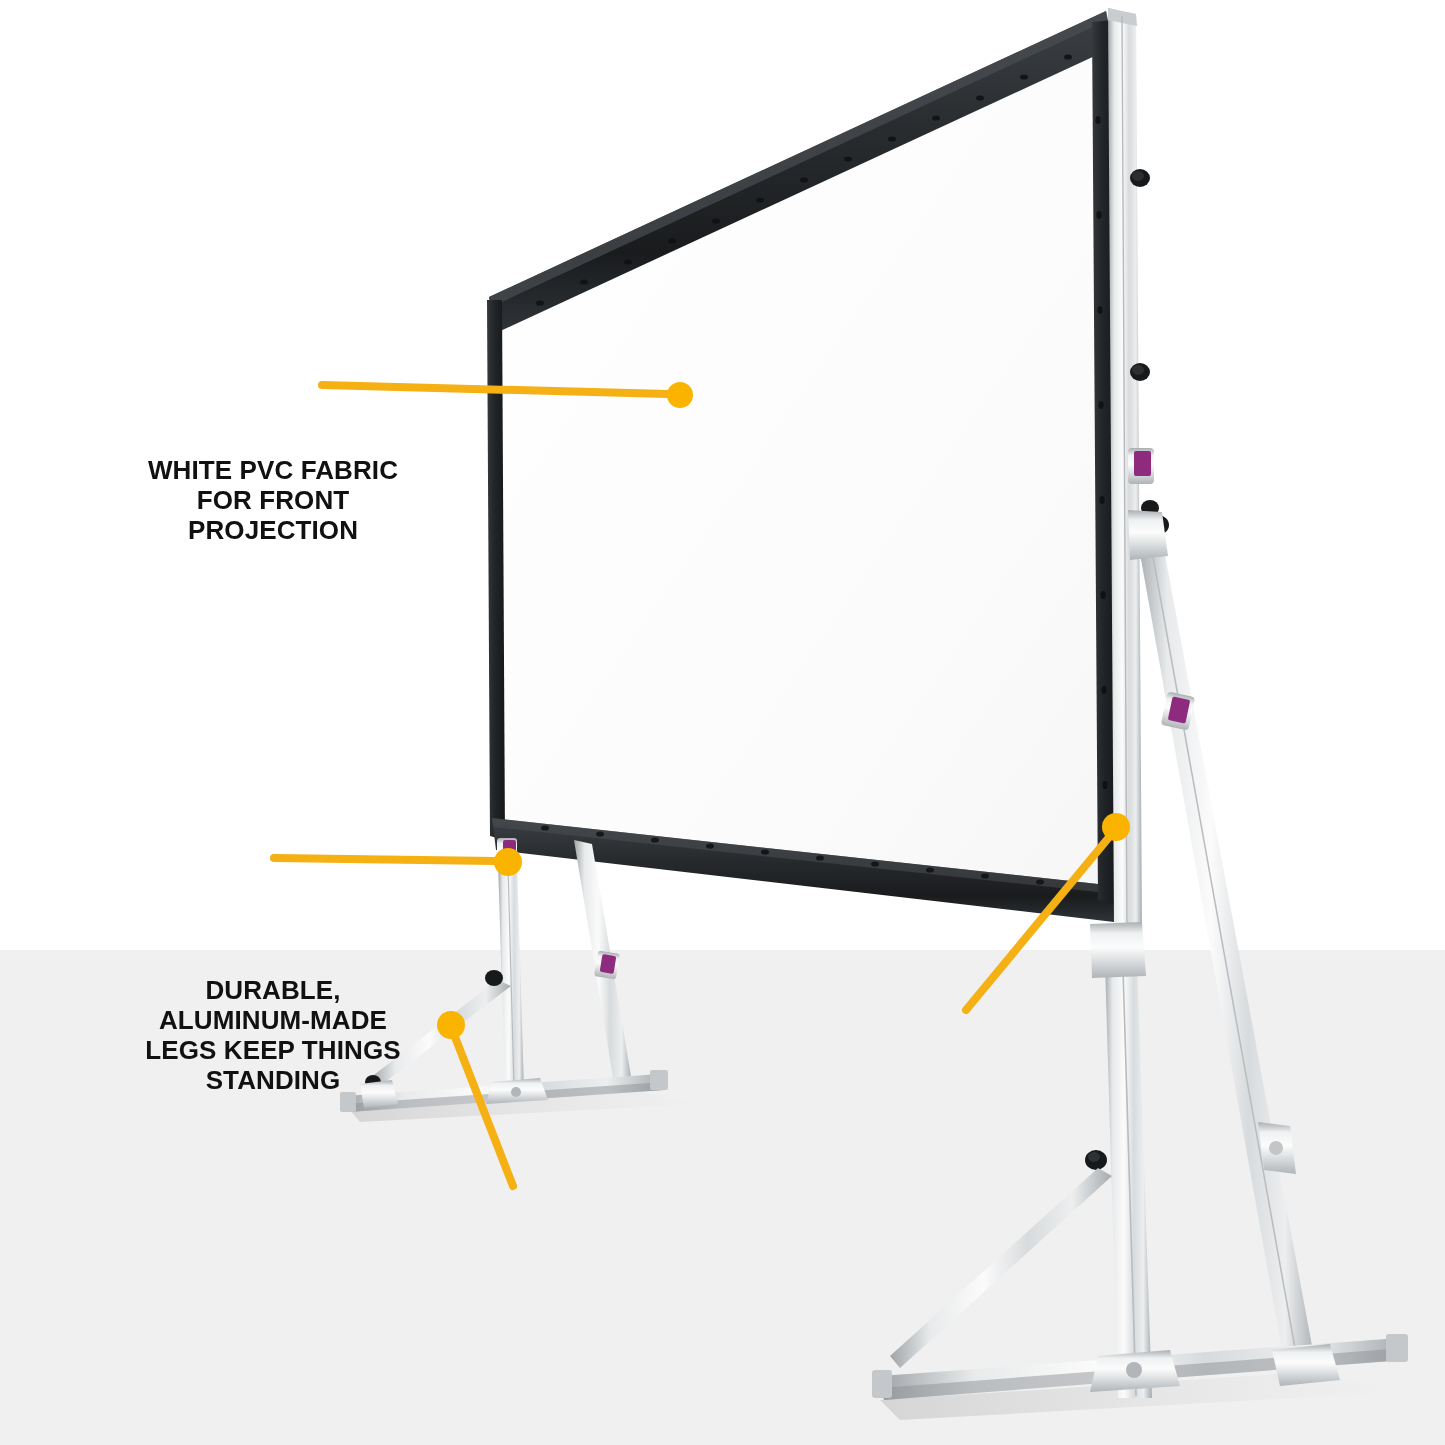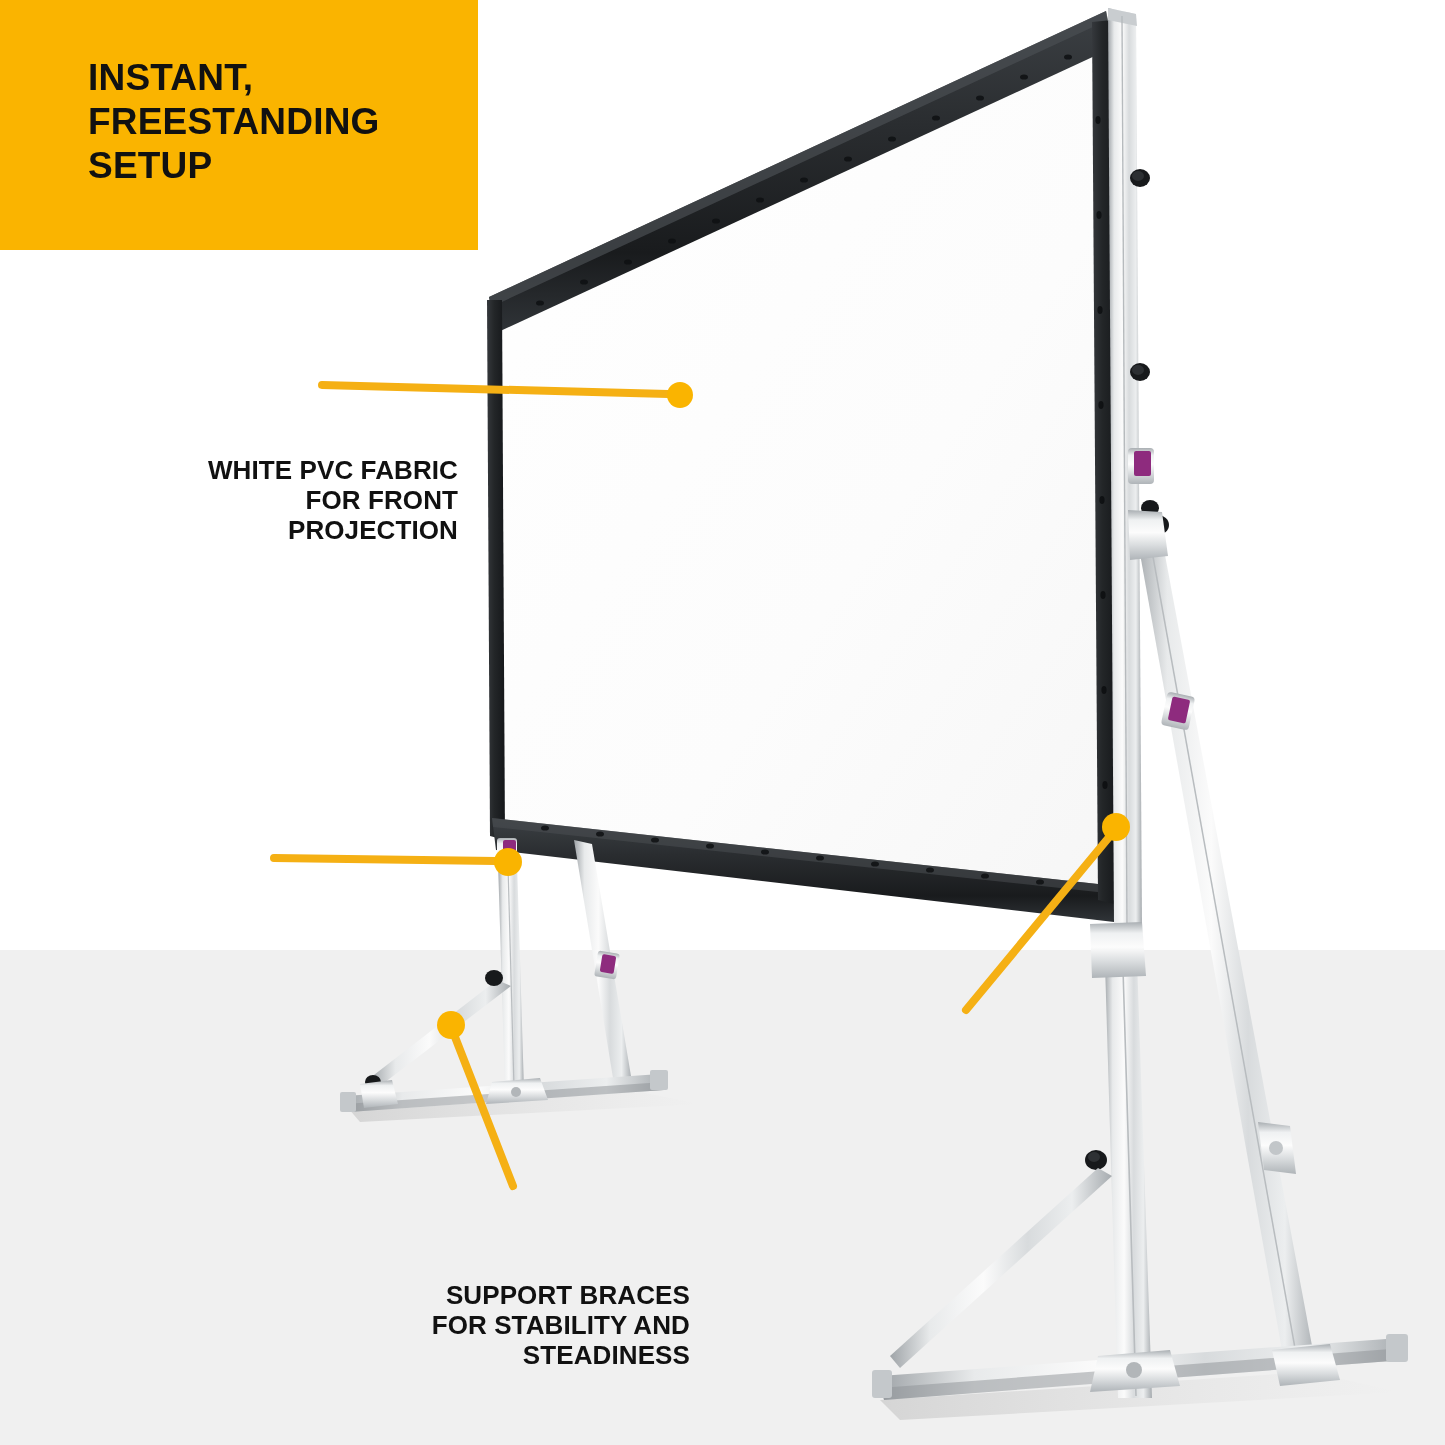--- a/index.html
+++ b/index.html
@@ -34,21 +34,21 @@
   .product-layer{position:absolute;left:0;top:0;width:1445px;height:1445px;z-index:10;}
 
   
   .callout-layer{position:absolute;left:0;top:0;width:1445px;height:1445px;z-index:30;pointer-events:none;}
 
   
   .callout{position:absolute;z-index:35;}
   .callout .label{
     color:#111111;font-weight:bold;
     font-size:26px;line-height:30px;
-    text-align:right;white-space:pre-line;
+    text-align:center;white-space:pre-line;
     letter-spacing:.1px;
   }
 
   #cal-fabric{left:88px;top:455px;width:370px;}
   #cal-legs{left:88px;top:975px;width:370px;}
   #cal-frame{left:760px;top:1105px;width:380px;}
   #cal-braces{left:320px;top:1280px;width:370px;}
 
   .icon-fabric{left:218px;top:348px;}
   .icon-legs{left:215px;top:840px;}
@@ -256,25 +256,20 @@
 
       <polygon points="1272,1350 1330,1344 1340,1380 1280,1386" fill="url(#alumV)"></polygon>
     </g>
 
     <g>
       <polygon points="360,1084 392,1080 398,1104 364,1108" fill="url(#alumV)"></polygon>
     </g>
   </svg>
 
   
-  <div class="header-banner">
-    <div class="header-title">INSTANT,
-FREESTANDING
-SETUP</div>
-  </div>
 
   
   <svg class="callout-layer" viewBox="0 0 1445 1445" aria-hidden="true">
 
     <g>
       <path d="M322 385 L668 394" stroke="#F5B014" stroke-width="8" fill="none" stroke-linecap="round"></path>
       <circle cx="680" cy="395" r="13" fill="#FAB400"></circle>
     </g>
 
     <g>
@@ -333,21 +328,22 @@
     <path d="M79 53 L79 61" stroke="#FAB400" stroke-width="5" stroke-linecap="round"></path>
   </svg>
 
   
   <div class="callout" id="cal-fabric">
     <div class="label">WHITE PVC FABRIC
 FOR FRONT
 PROJECTION</div>
   </div>
 
-
-
-  <div class="callout" id="cal-braces">
-    <div class="label">SUPPORT BRACES
-FOR STABILITY AND
-STEADINESS</div>
+  <div class="callout" id="cal-legs">
+    <div class="label">DURABLE,
+ALUMINUM-MADE
+LEGS KEEP THINGS
+STANDING</div>
   </div>
 
+
+
 </div>
 
 </body></html>

